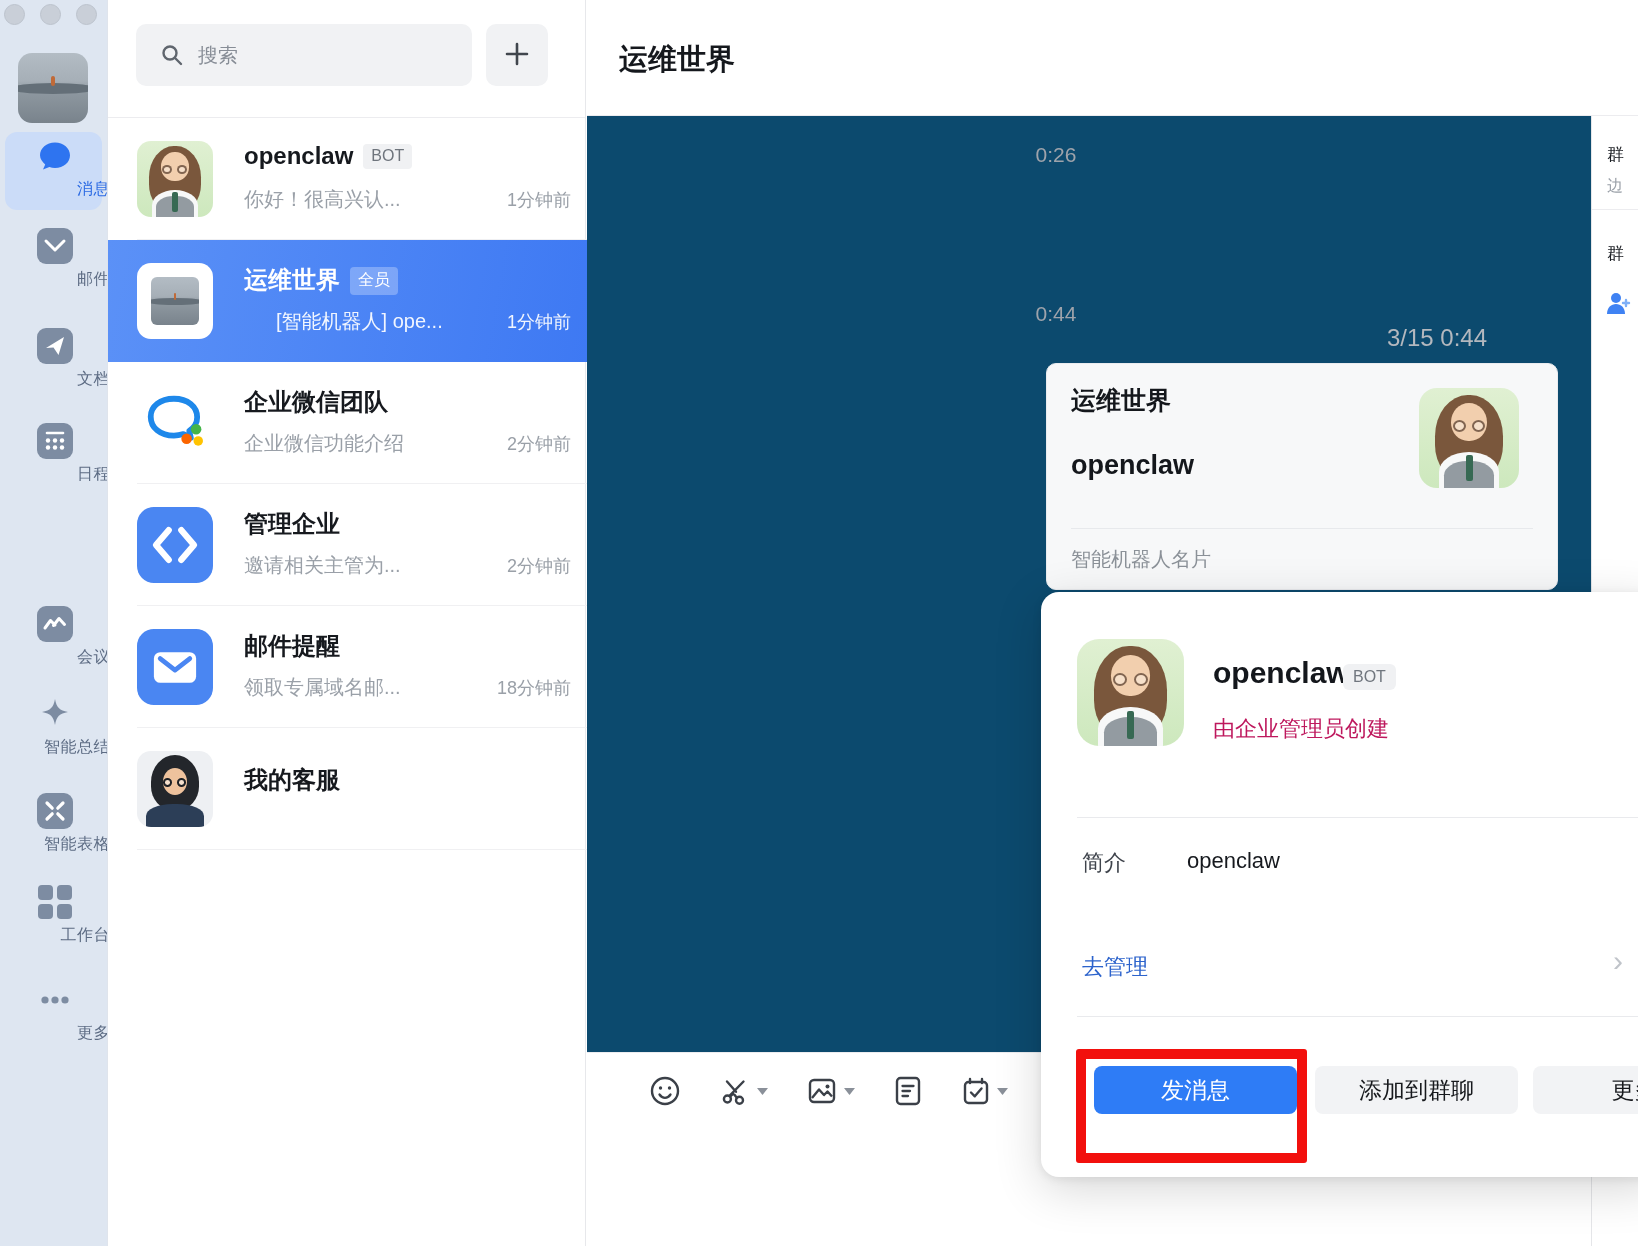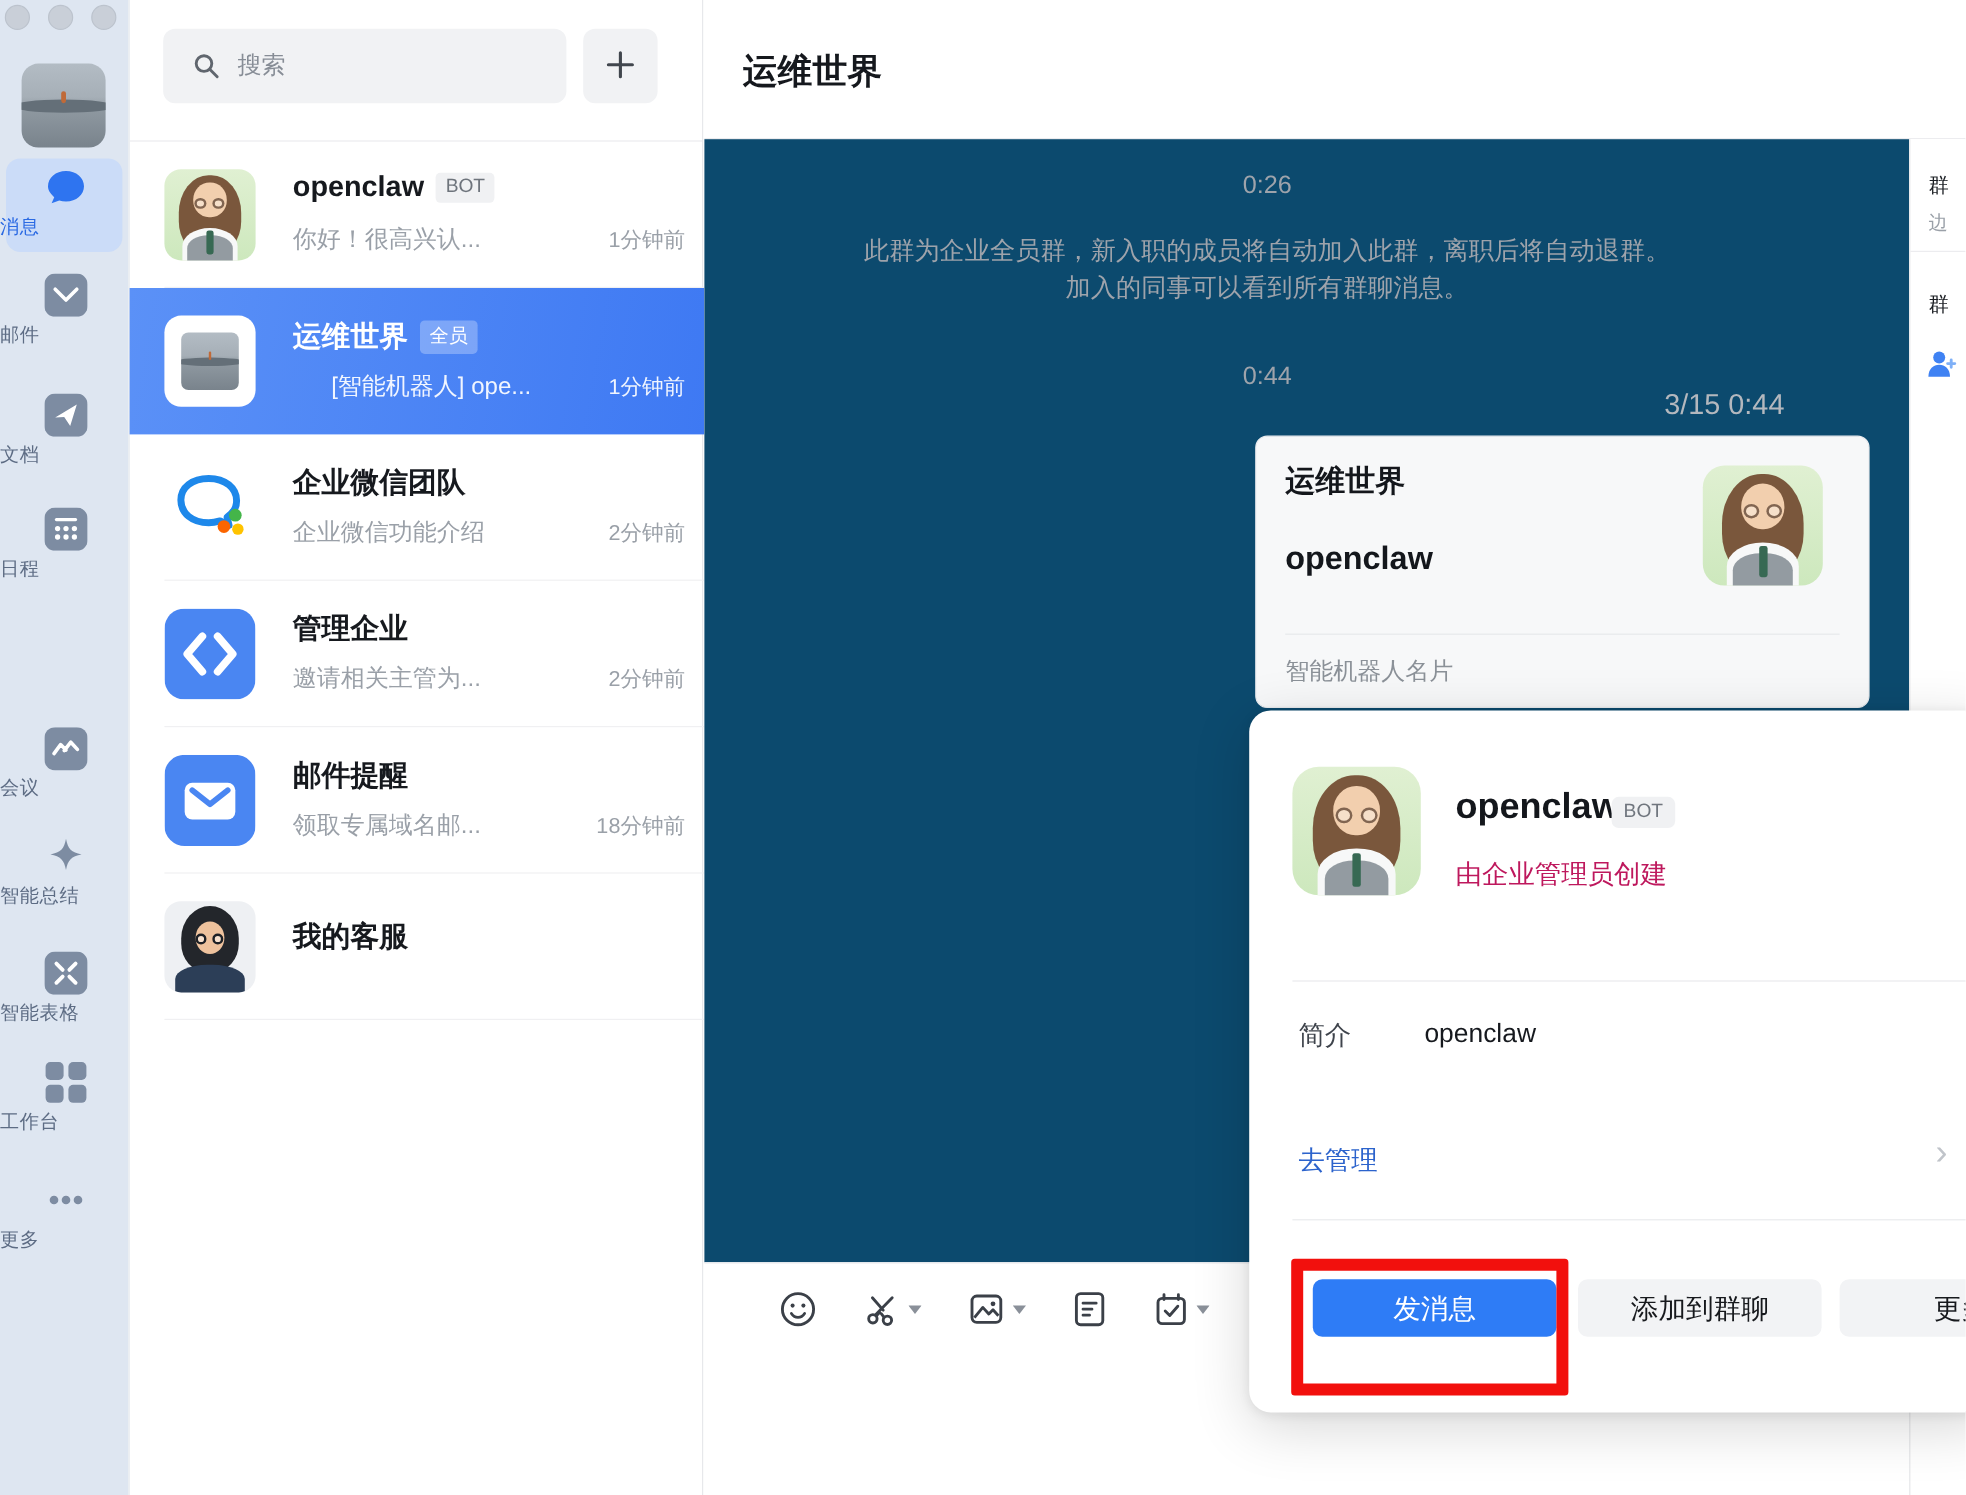--- a/index.html
+++ b/index.html
@@ -5,21 +5,21 @@
   html,body{margin:0;padding:0;width:1638px;height:1246px;overflow:hidden;
     font-family:"Liberation Sans","DejaVu Sans",sans-serif;background:#fff;position:relative;}
   *{box-sizing:border-box;}
   .abs{position:absolute;}
 
   
   #rail{position:absolute;left:0;top:0;width:107px;height:100%;background:#dee6f1;}
   .tl{position:absolute;top:4px;width:21px;height:21px;border-radius:50%;background:#c9cfd8;border:1px solid #bcc3cd;}
   #rail-avatar{position:absolute;left:18px;top:53px;width:70px;height:70px;border-radius:14px;overflow:hidden;}
   #rail-active{position:absolute;left:5px;top:132px;width:97px;height:78px;background:#cbdcf8;border-radius:12px;}
-  .rail-item{position:absolute;left:0;width:110px;text-align:left;}
+  .rail-item{position:absolute;left:0;width:110px;text-align:right;}
   .rail-item svg{display:block;margin:0 auto;}
   .rail-label{display:block;margin-top:5px;font-size:16px;color:#5d6c84;letter-spacing:.5px;}
   .rail-label.active{color:#2b6ae3;}
 
   
   .bot-avatar{background:linear-gradient(180deg,#e0f0d2,#cde8bd);position:relative;overflow:hidden;}
   .ba-hair{position:absolute;left:16%;top:7%;width:68%;height:86%;background:#7a573c;border-radius:48% 48% 42% 42%;}
   .ba-face{position:absolute;left:32%;top:15%;width:36%;height:38%;background:#f2cfae;border-radius:50% 50% 48% 48%;}
   .ba-glass{position:absolute;top:32%;width:13%;height:12%;border:2px solid rgba(90,60,40,.75);border-radius:50%;background:rgba(255,255,255,.35);}
   .ba-gl{left:33.5%;} .ba-gr{left:53%;}
@@ -299,21 +299,20 @@
   </div>
 </div>
 
 <div id="main">
   <div id="chat-header">
     <div id="chat-title">运维世界</div>
   </div>
 
   <div id="chat-body">
     <div class="msg-center" style="top:27px"><span class="time-stamp">0:26</span></div>
-    <div id="system-msg">此群为企业全员群，新入职的成员将自动加入此群，离职后将自动退群。加入的同事可以看到所有群聊消息。</div>
     <div class="msg-center" style="top:186px"><span class="time-stamp">0:44</span></div>
     <div id="card-time">3/15 0:44</div>
 
     <div id="name-card">
       <div id="card-group">运维世界</div>
       <div id="card-name">openclaw</div>
       <div id="card-avatar" class="bot-avatar">
         <div class="ba-hair"></div>
           <div class="ba-face"></div>
           <div class="ba-glass ba-gl"></div>

